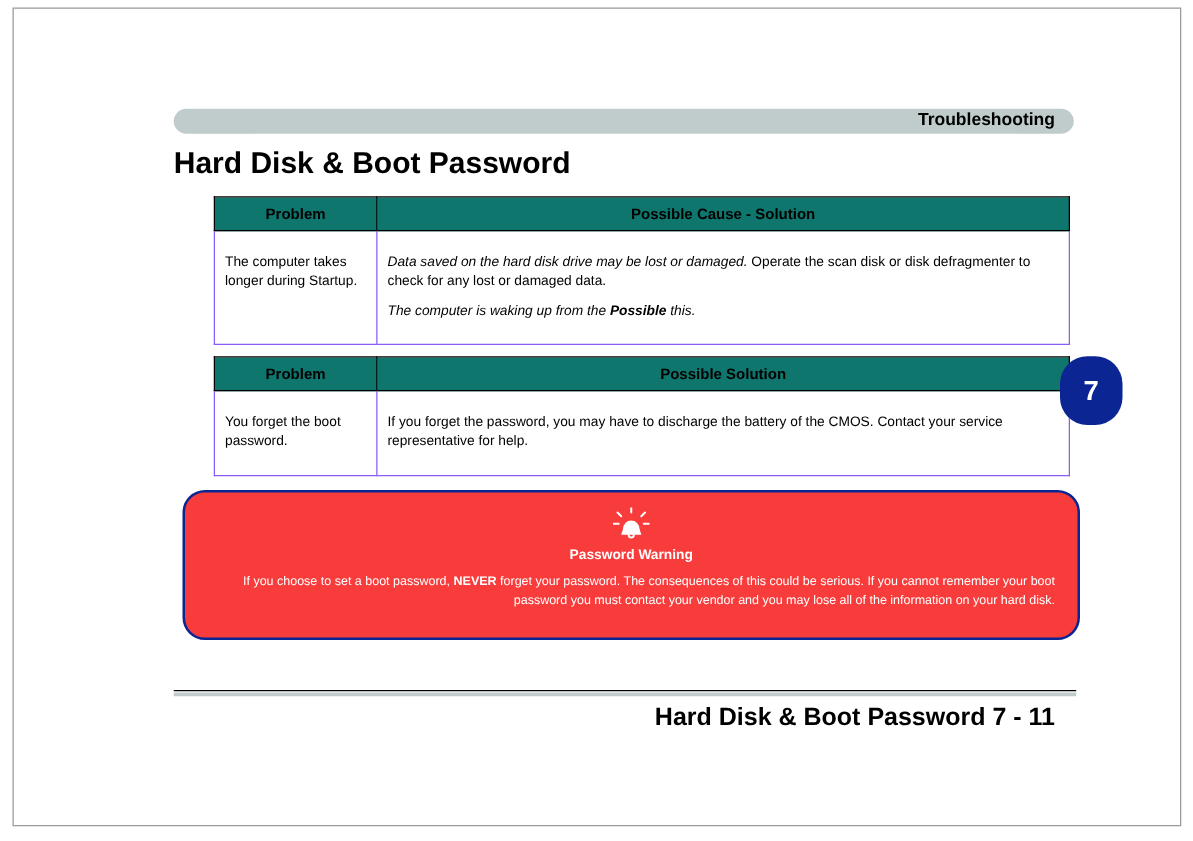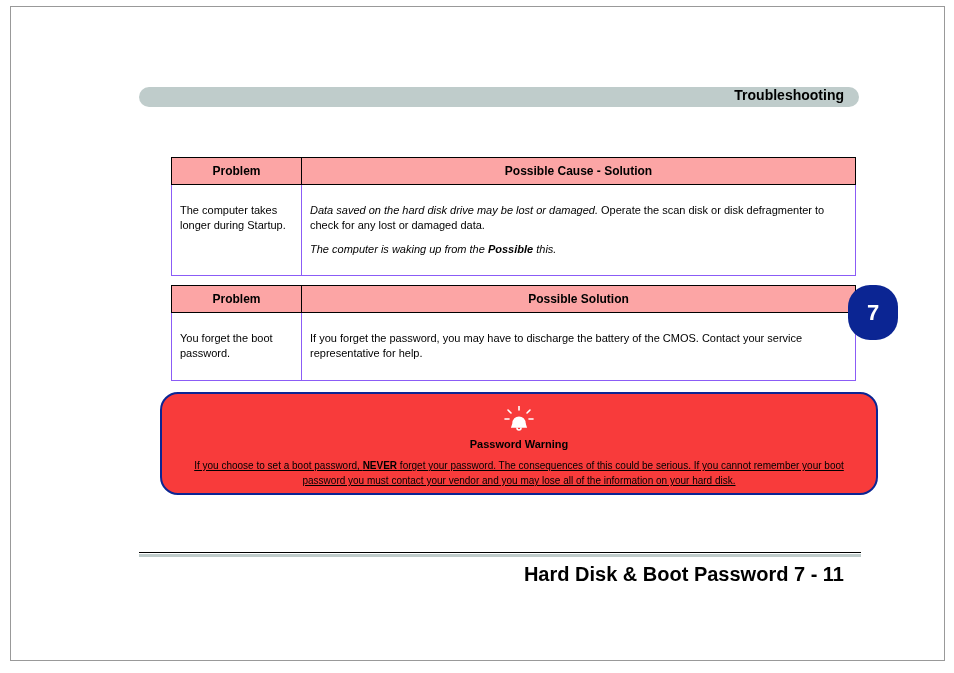--- a/index.html
+++ b/index.html
@@ -47,21 +47,21 @@
     .tbl {
       position: absolute;
       left: 160px;
       width: 685px;
       border-collapse: collapse;
       font-size: 11px;
     }
     .tbl1 { top: 150px; }
     .tbl2 { top: 278px; }
     .tbl th {
-      background: #fca5a5;
+      background: #0f766e;
       border: 1px solid #000;
       padding: 6px 24px;
       font-weight: bold;
       font-size: 12px;
     }
     .tbl td {
       border: 1px solid #8b5cf6;
       padding: 18px 8px;
       vertical-align: top;
       line-height: 1.4;
@@ -79,45 +79,44 @@
       border-radius: 22px;
       color: #fff;
       font-size: 22px;
       font-weight: bold;
       display: flex;
       align-items: center;
       justify-content: center;
     }
     .warning-box {
       position: absolute;
-      left: 149px;
+      left: 135px;
       top: 385px;
       width: 718px;
-      height: 103px;
+      height: 120px;
       background: #f83b3b;
       border: 2px solid #0b2593;
       border-radius: 18px;
-      color: #000000;
+      color: #ffffff;
       padding: 12px 18px;
       text-align: center;
     }
     .alert-icon {
       display: block;
       margin: 0 auto 6px auto;
     }
     .warning-title {
       font-size: 11px;
       font-weight: bold;
       margin-bottom: 8px;
     }
     .warning-body {
       font-size: 10px;
       line-height: 1.5;
-      text-align: center;
-      text-decoration: underline;
+      text-align: right;
     }
     .footer-rule {
       position: absolute;
       left: 128px;
       top: 545px;
       width: 722px;
       height: 4px;
     }
     .footer-rule .r1 { height: 1px; background: #000; }
     .footer-rule .r2 { height: 3px; background: #bfcccb; margin-top: 1px; }
@@ -130,20 +129,21 @@
     }
   </style>
 </head>
 <body>
 
 <div class="page">
 
   <div class="header-bar"></div>
   <div class="header-label">Troubleshooting</div>
 
+  <h1 class="page-title">Hard Disk &amp; Boot Password</h1>
 
   <table class="tbl tbl1">
     <thead>
       <tr>
         <th class="col-problem">Problem</th>
         <th>Possible Cause - Solution</th>
       </tr>
     </thead>
     <tbody>
       <tr>

